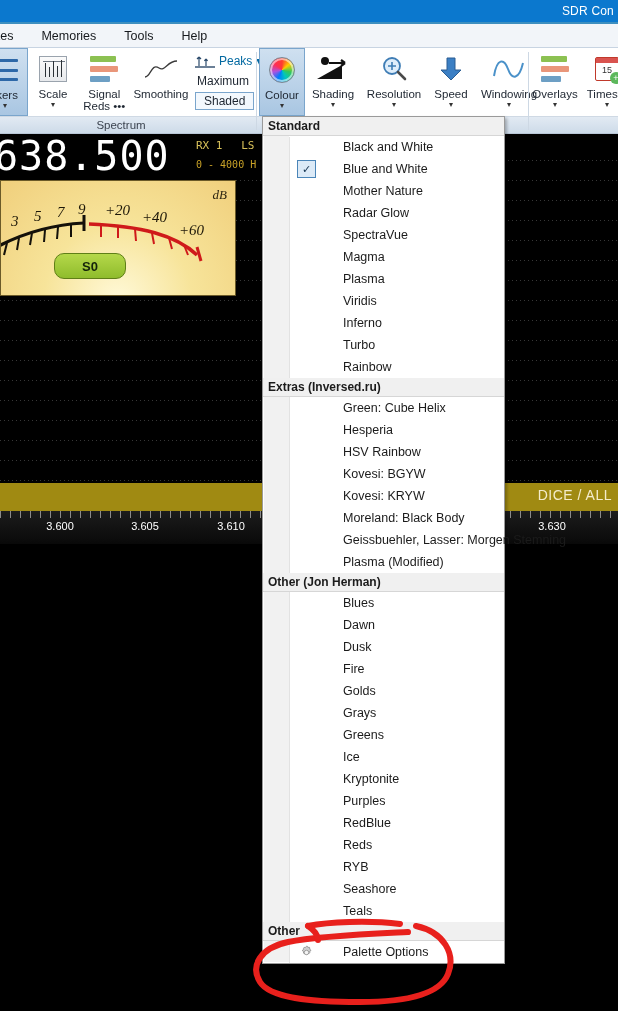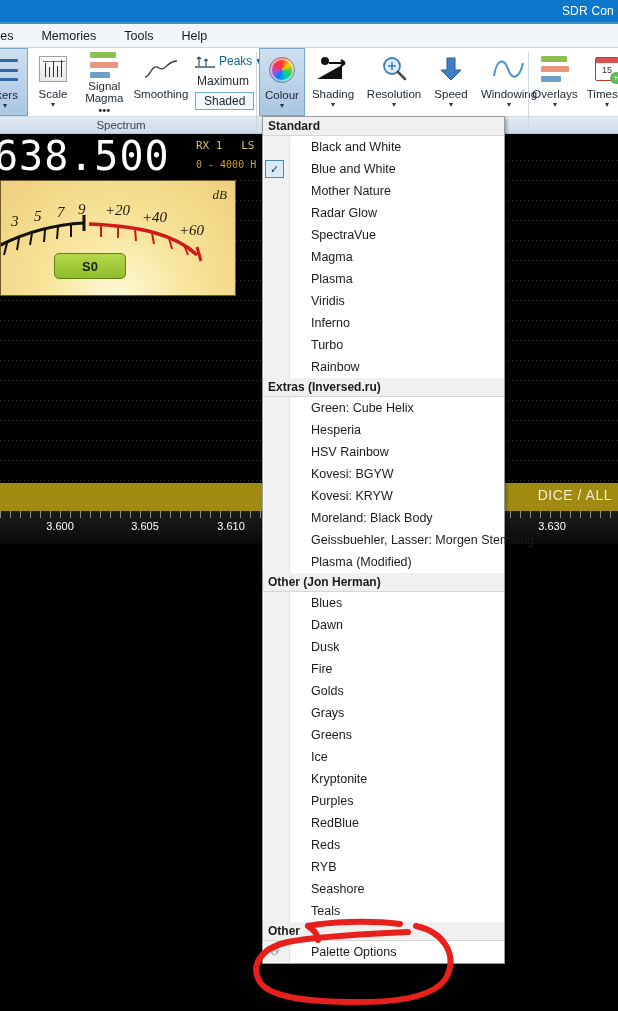--- a/index.html
+++ b/index.html
@@ -138,21 +138,21 @@
     overflow: hidden;
   }
   .smeter svg { position:absolute; left:0; top:0; }
   .smeter .dbl {
     position:absolute; right:8px; top:6px; font-size:13px; font-style:italic;
     color:#2b2411; font-family:"Liberation Serif", serif;
   }
   .sbadge {
     position:absolute; left:53px; top:72px; width:72px; height:26px;
     background: linear-gradient(#b5d84a,#8fbc2c);
-    border:1px solid #5f7f17; border-radius:5px;
+    border:1px solid #5f7f17; border-radius:10px;
     color:#14240a; font-size:13px; font-weight:bold;
     display:flex; align-items:center; justify-content:center;
   }
   .spectrumbg {
     position:absolute; left:0; top:0; width:618px; height:412px;
     background:#0a0a0a; z-index:-1;
   }
   .gridlines { position:absolute; left:0; top:0; width:618px; height:400px; }
   .gridline {
     position:absolute; left:0; width:618px; height:1px;
@@ -199,21 +199,21 @@
     background:#f1f1f1;
   }
   .menu-head {
     position:relative; height:19px; line-height:19px;
     background:#f0f0f0; border-bottom:1px solid #d6d6d6;
     font-weight:bold; font-size:12px; padding-left:5px;
     color:#1b1b1b; z-index:2;
   }
   .menu-item {
     position:relative; height:22px; line-height:22px;
-    padding-left:48px; z-index:2; white-space:nowrap;
+    padding-left:48px; z-index:2; white-space:nowrap;margin-left:32px;
   }
   .menu-item .check {
     position:absolute; left:2px; top:2px; width:19px; height:18px;
     border:1px solid #4a85b8; background:#dceaf7;
     color:#14324f; font-size:11px; line-height:17px; text-align:center;
   }
   .menu-item .gico {
     position:absolute; left:4px; top:4px; width:15px; height:15px;
   }
   .menu-divider-left {
@@ -271,21 +271,21 @@
         </div>
 
         <div class="rbtn" style="width:60px;">
           <span class="ico">
             <span class="ic-stack">
                 <i></i>
                 <i></i>
                 <i></i>
               </span>
           </span>
-          <span class="lbl">Signal Magma •••</span>
+          <span class="lbl">Signal Reds •••</span>
         </div>
 
         <div class="rbtn" style="width:68px;">
           <span class="ico">
             <svg width="36" height="24" viewBox="0 0 36 24">
               <path d="M2 20 C8 20 8 6 16 11 C22 15 24 4 34 4" fill="none" stroke="#3a3a3a" stroke-width="1.3"></path>
             </svg>
           </span>
           <span class="lbl">Smoothing</span>
         </div>

